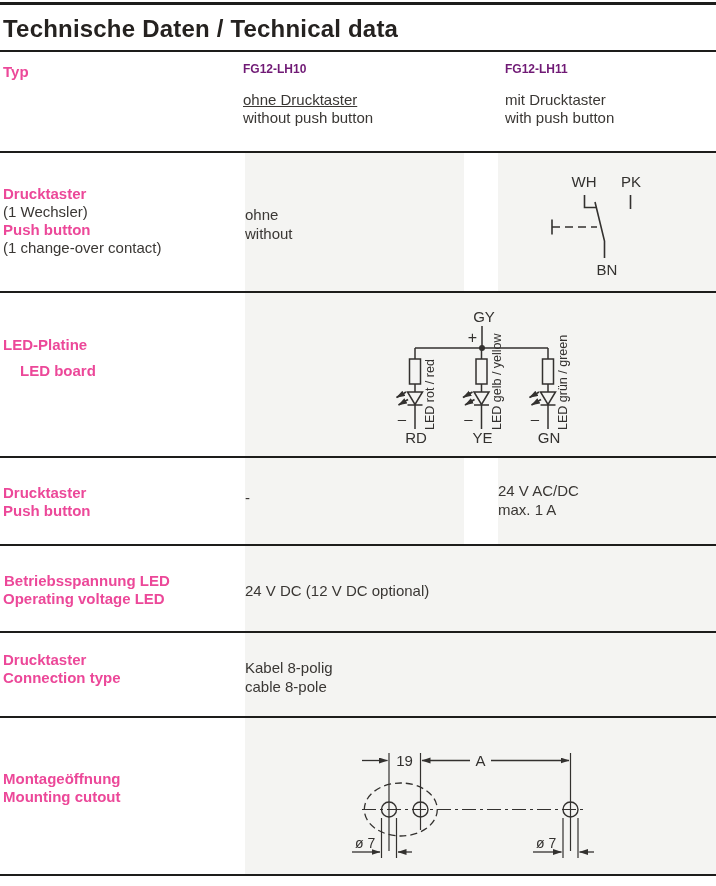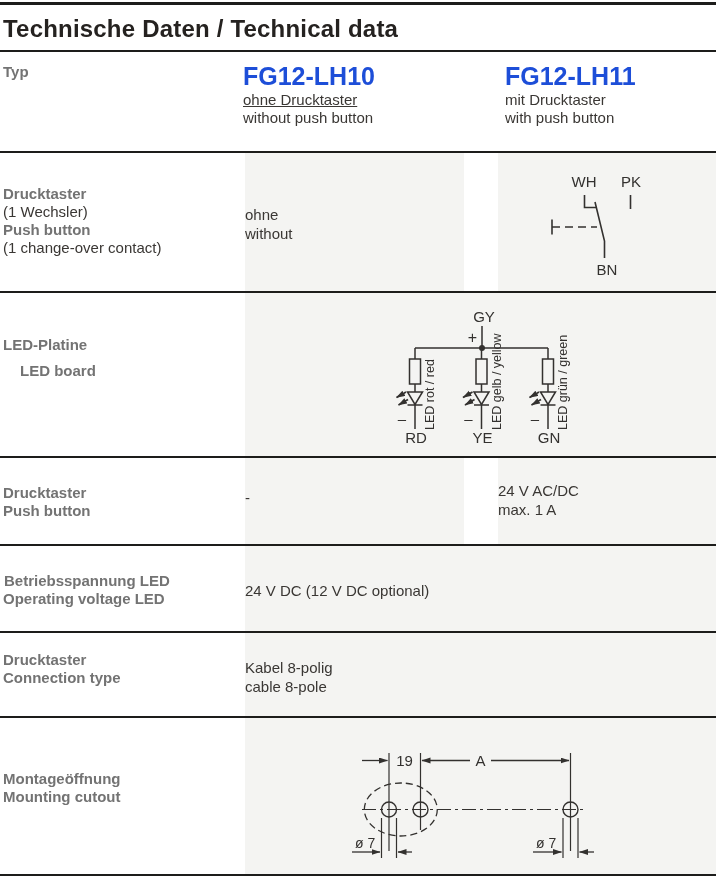--- a/index.html
+++ b/index.html
@@ -3,22 +3,22 @@
 <meta charset="utf-8">
 <style>
   html,body{margin:0;padding:0;background:#ffffff;}
   #page{position:relative;width:716px;height:886px;background:#ffffff;
         font-family:"Liberation Sans", sans-serif;color:#363330;overflow:hidden;}
   .abs{position:absolute;}
   .band{position:absolute;background:#f4f4f2;}
   .hline{position:absolute;left:0;width:716px;background:#1d1d1b;height:2px;}
   .title{font-size:24px;font-weight:bold;color:#252220;letter-spacing:.2px;}
   .lbl{font-size:15px;line-height:18px;color:#3a3734;}
-  .b{font-weight:bold;color:#737373;}
-  .typname{font-size:25px;font-weight:bold;color:#1d4ed8;}
+  .b{font-weight:bold;color:#ec4899;}
+  .typname{font-size:12px;font-weight:bold;color:#701a75;}
   .sub{font-size:15px;line-height:18px;color:#3a3734;}
   .cell{font-size:15px;line-height:19px;color:#3a3734;text-align:left;}
   svg text{font-family:"Liberation Sans", sans-serif;fill:#33312f;}
   svg .st{stroke:#33312f;fill:none;}
 </style>
 </head>
 <body>
 
 <div id="page">
 

